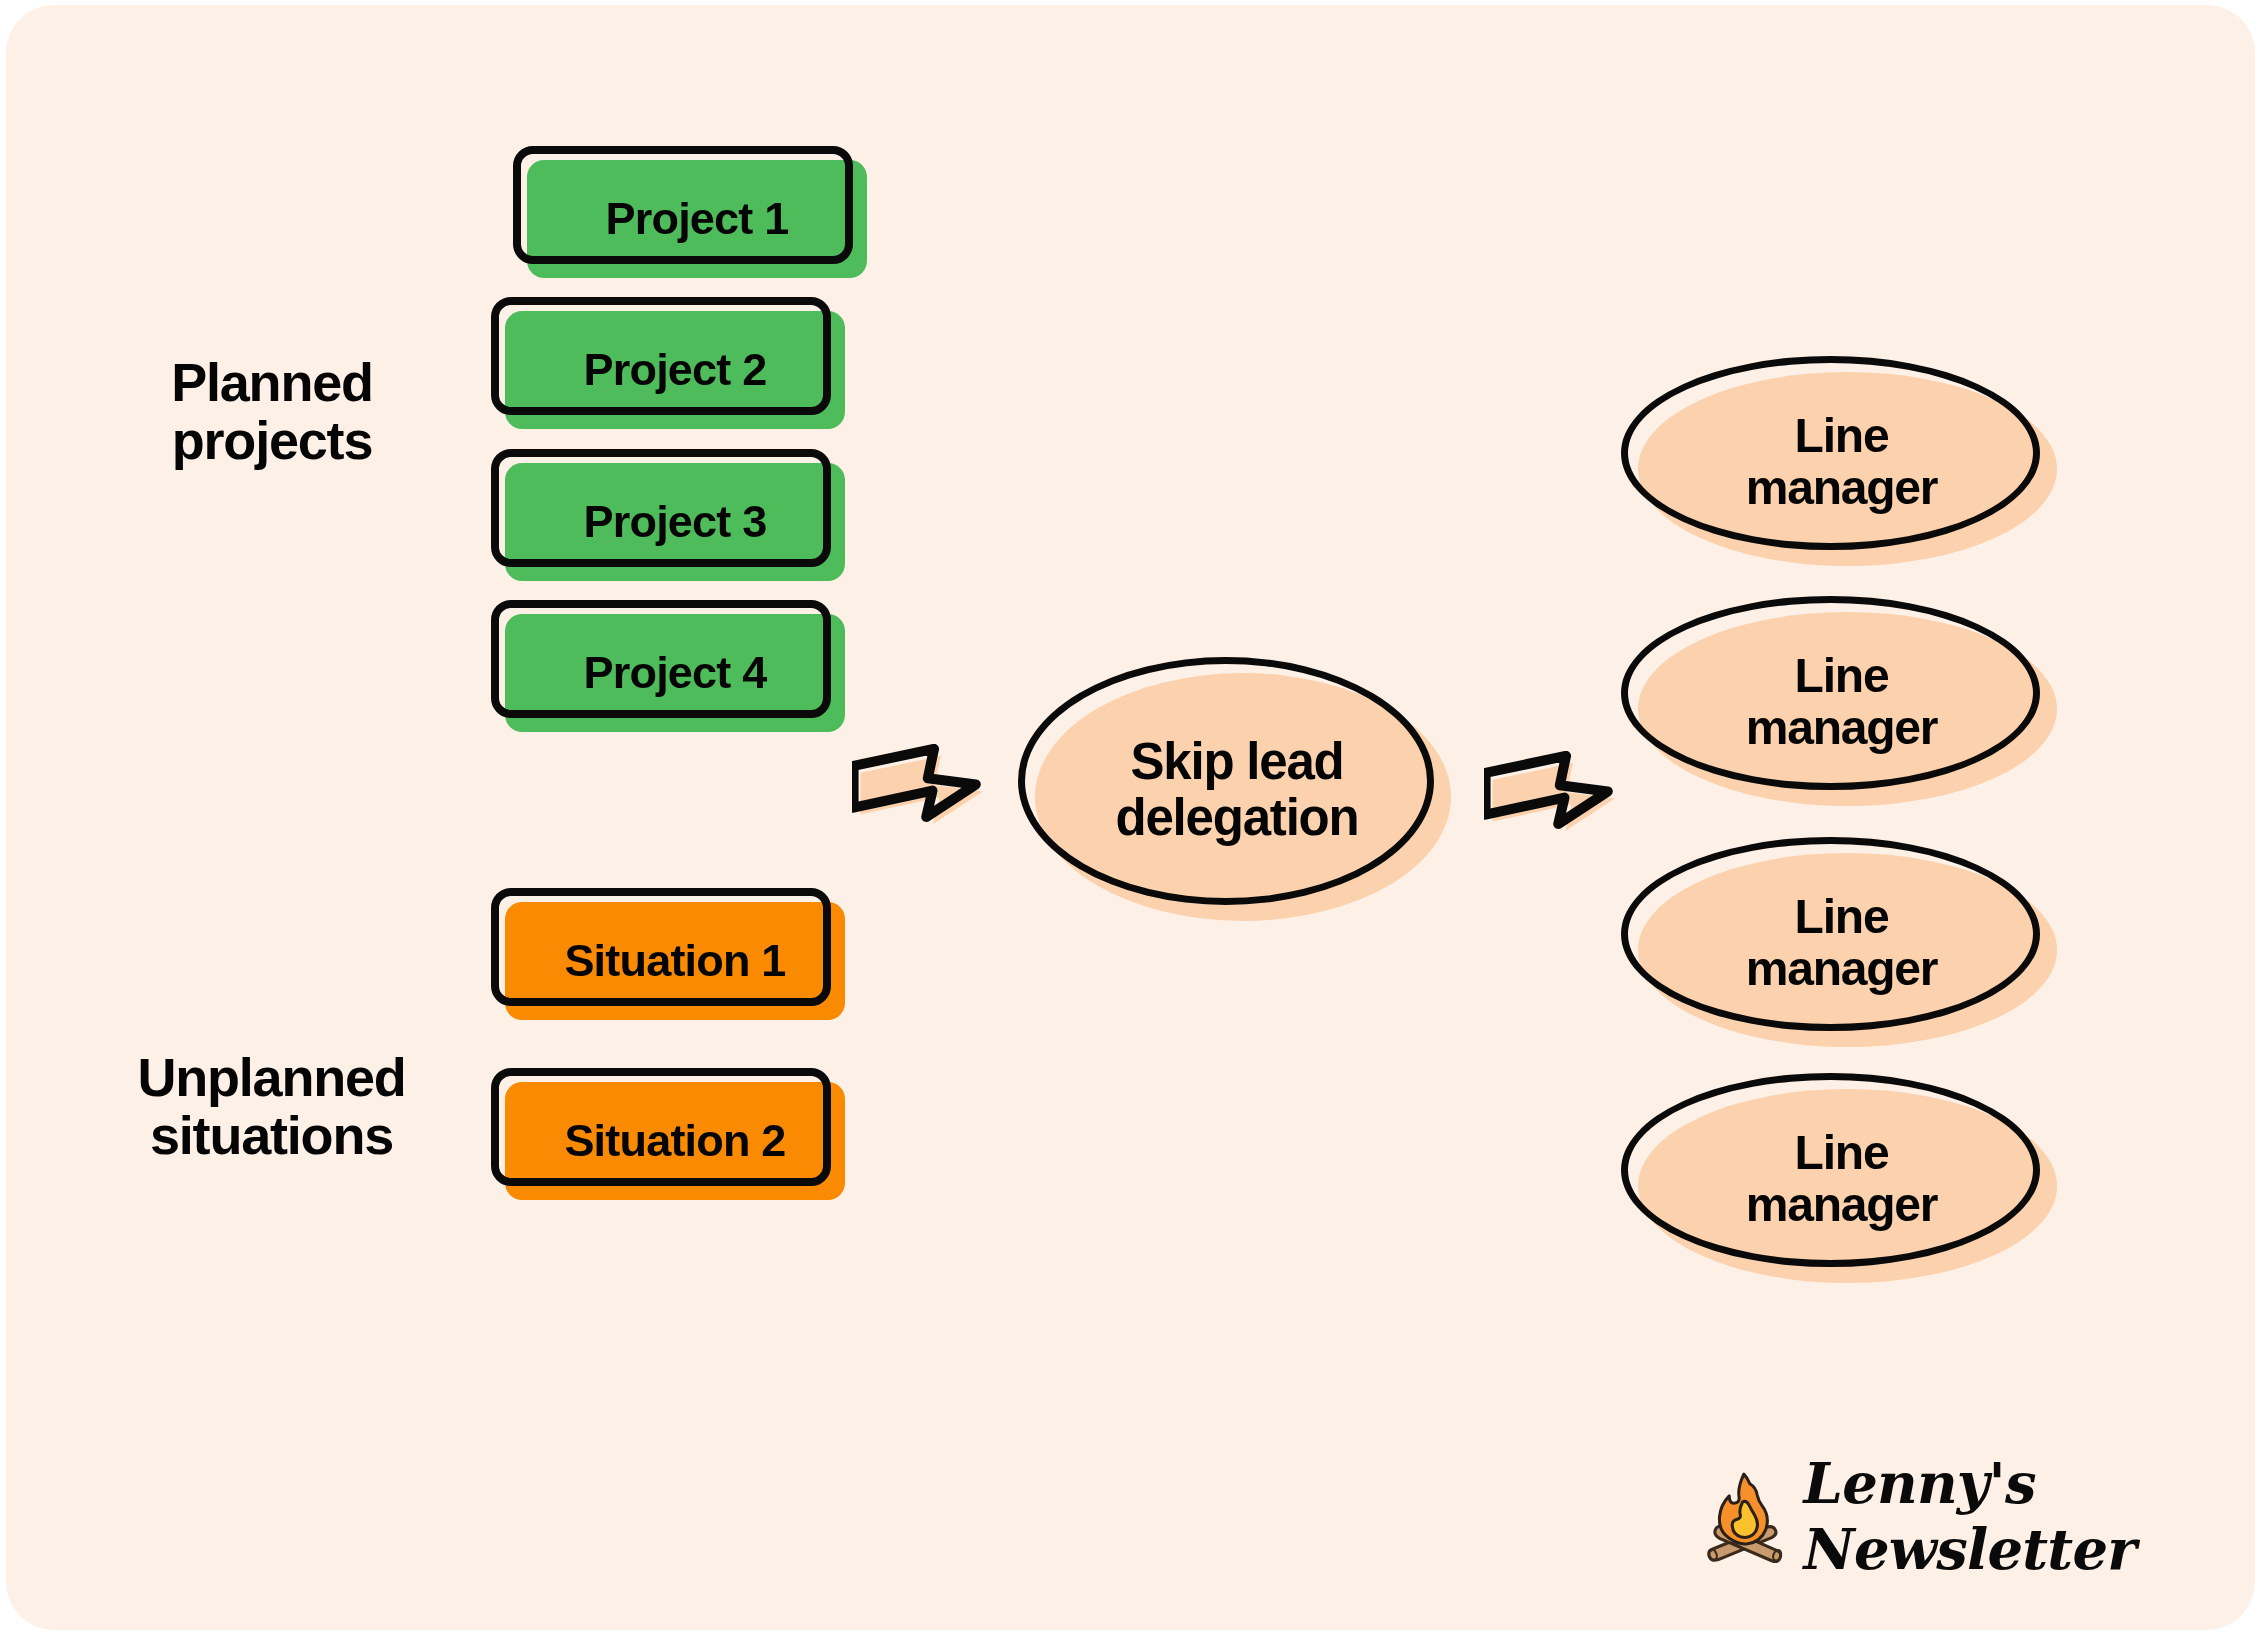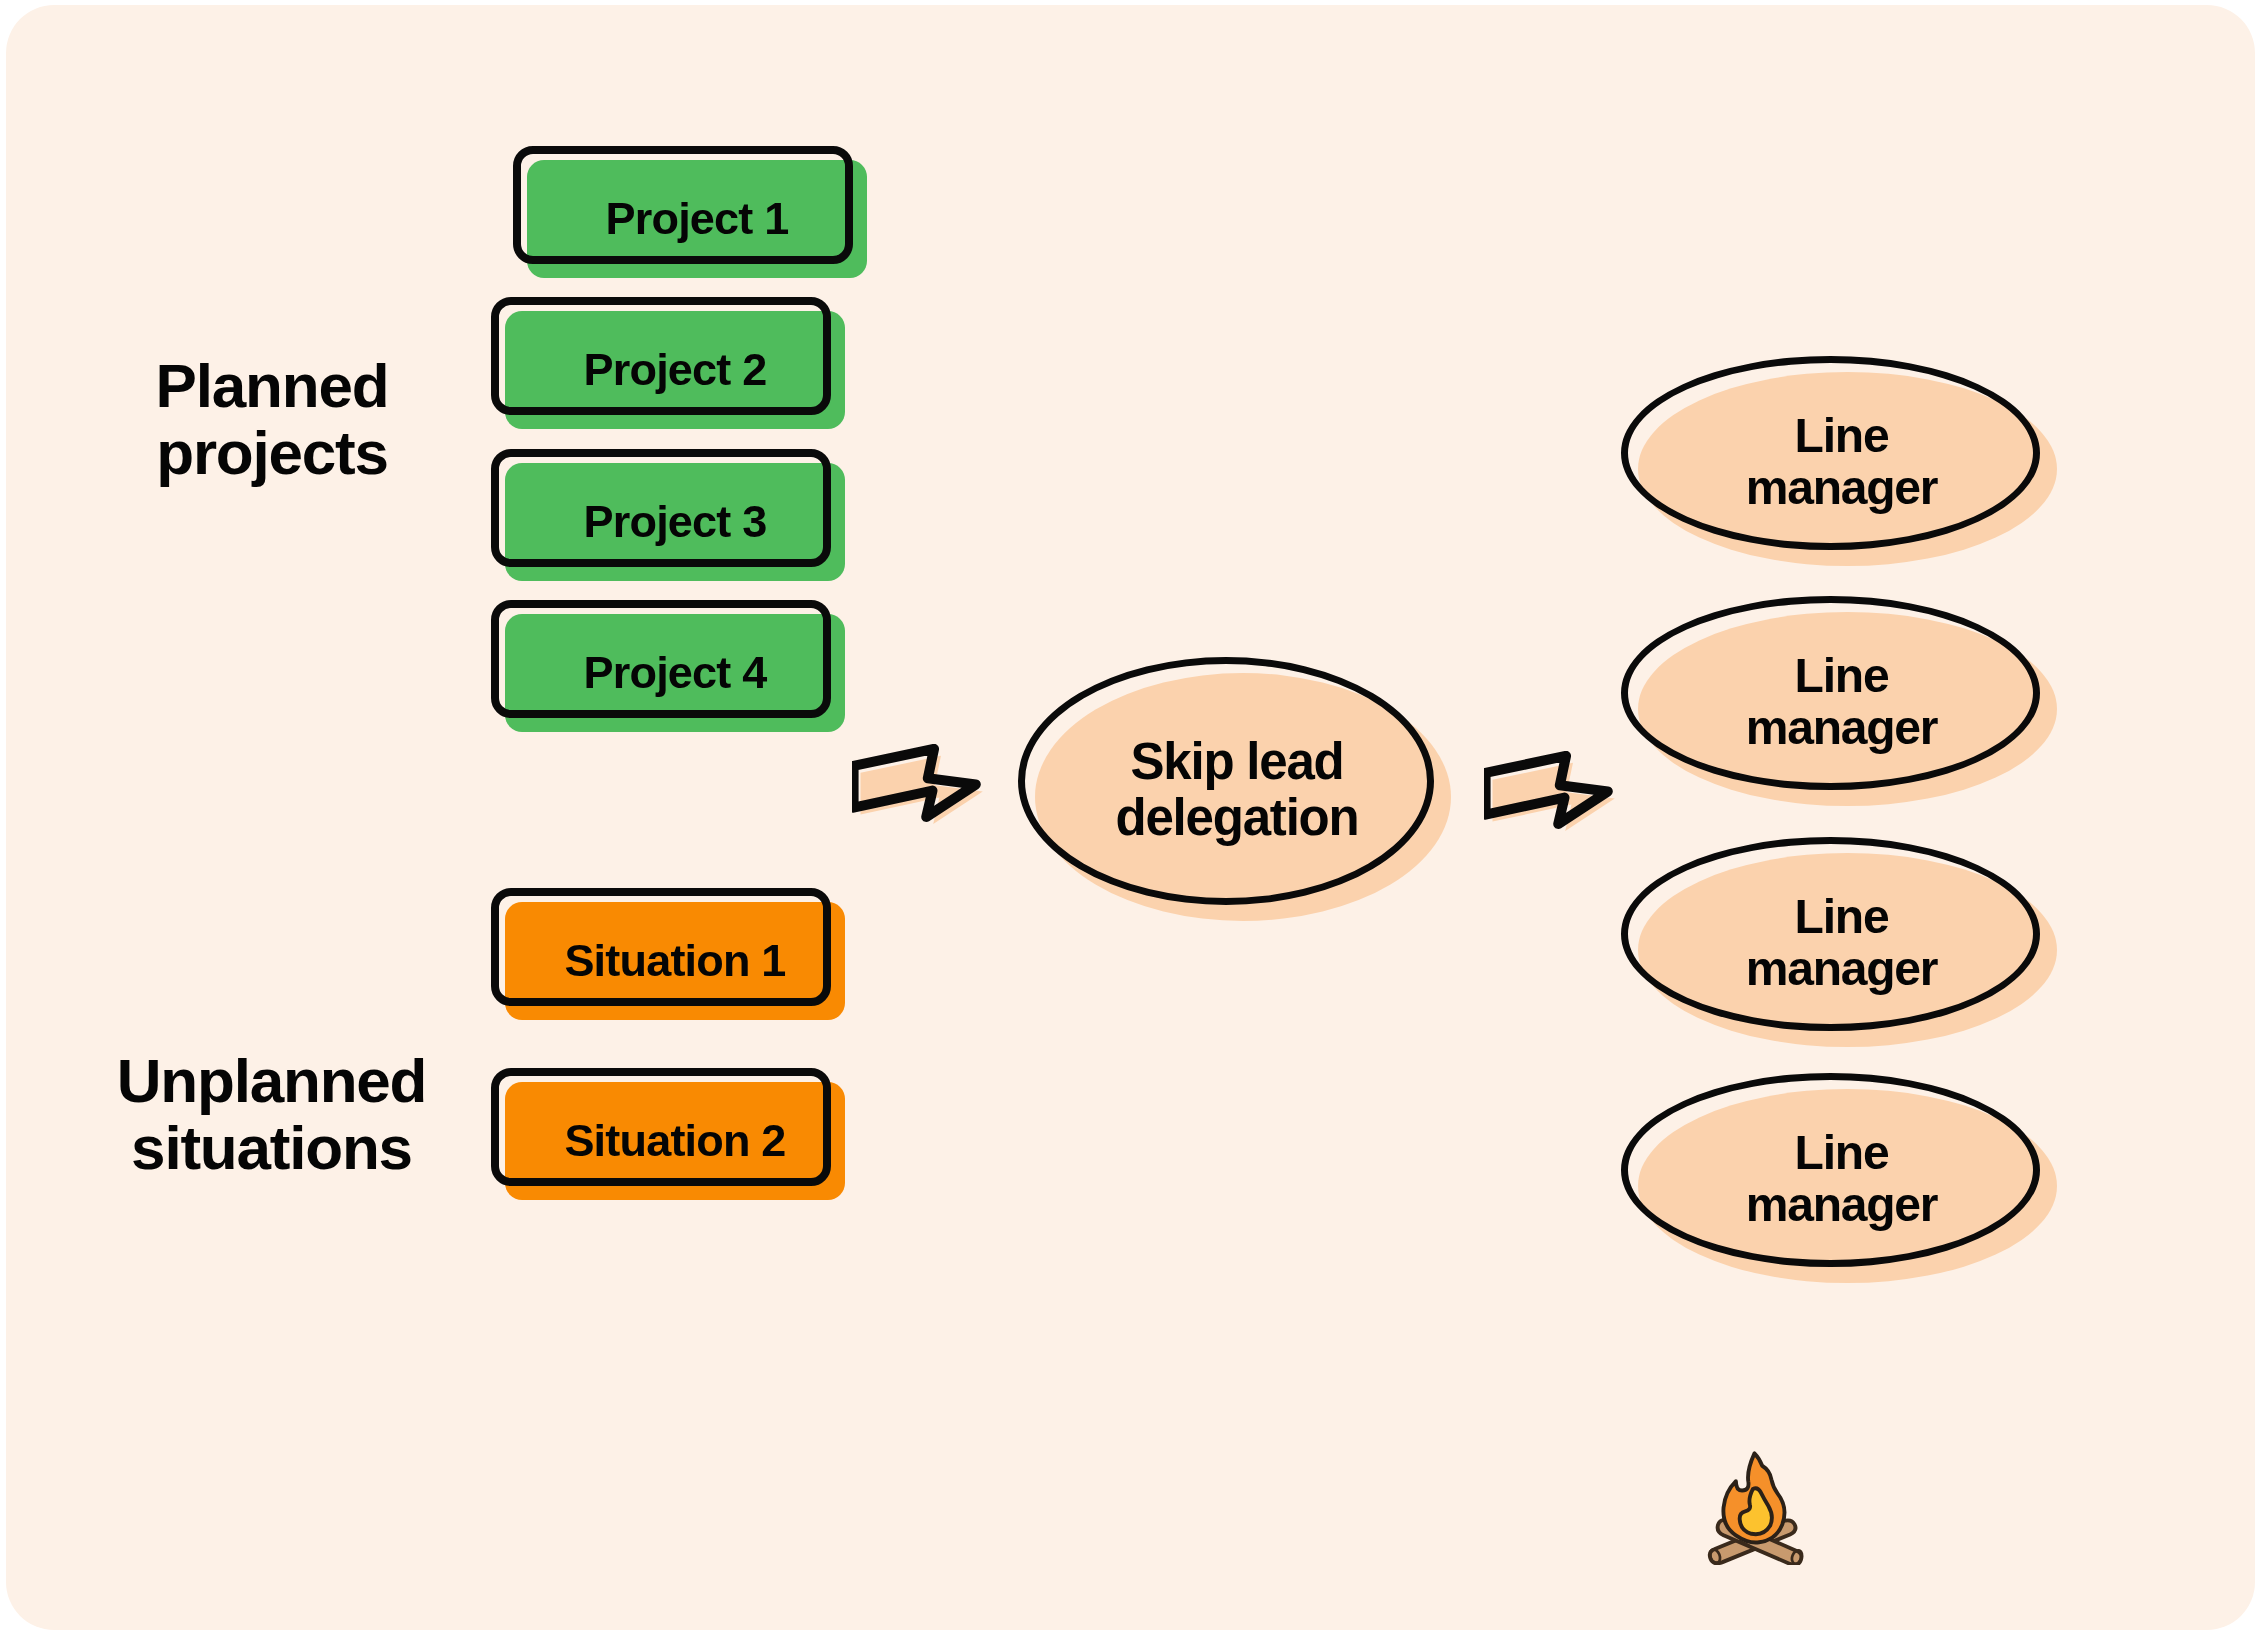--- a/index.html
+++ b/index.html
@@ -23,21 +23,21 @@
     height: 1625px;
     background: #FDF1E7;
     border-radius: 48px;
   }
 
   
   .group-label {
     position: absolute;
     text-align: center;
     font-weight: 800;
-    font-size: 62px;
+    font-size: 54px;
     line-height: 1.08;
     letter-spacing: -1.2px;
     color: #050505;
     white-space: pre-line;
   }
   #label-planned   { left: 78px; top: 353px;  width: 388px; }
   #label-unplanned { left: 62px;  top: 1048px; width: 419px; }
 
   
   .flat-box {
@@ -268,16 +268,17 @@
         <path d="M44 117 L58 124"></path>
         <path d="M70 106 L84 113"></path>
       </g>
 
       <path d="M64 4 Q54 26 56 40 Q58 52 48 52 Q40 52 40 40 Q26 54 24 74 Q22 98 40 110 Q56 121 70 119
                Q92 116 100 96 Q108 74 94 56 Q88 48 86 38 Q84 26 74 20 Q70 10 64 4 Z" fill="#F5902A" stroke="#2B2118" stroke-width="5" stroke-linejoin="round"></path>
 
       <path d="M62 50 Q56 62 58 70 Q60 77 52 79 Q44 81 45 90 Q46 104 60 108 Q76 111 84 98
                Q90 86 82 72 Q76 62 72 54 Q68 47 62 50 Z" fill="#FCC22E" stroke="#2B2118" stroke-width="5" stroke-linejoin="round"></path>
     </svg>
+    <div id="logo-wordmark">Lenny's Newsletter</div>
   </div>
 
 </div>
 
 
 </body></html>

